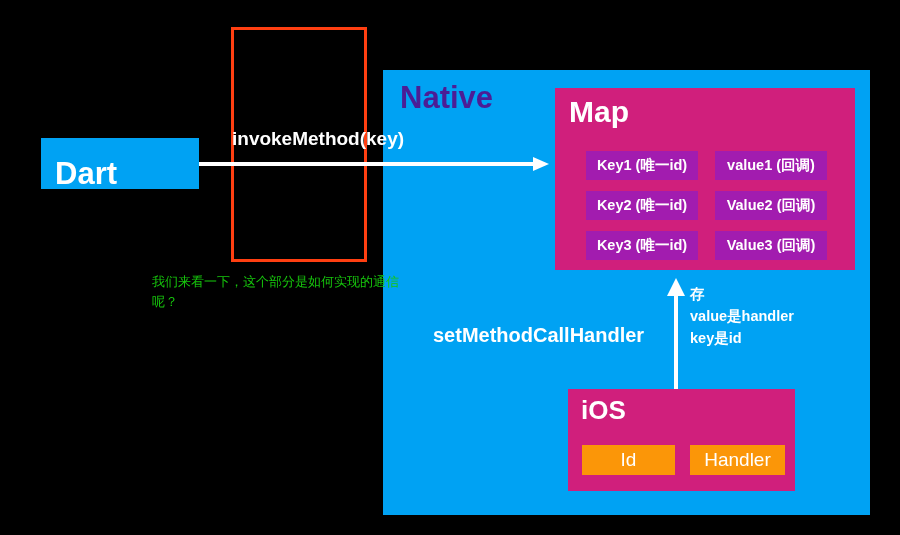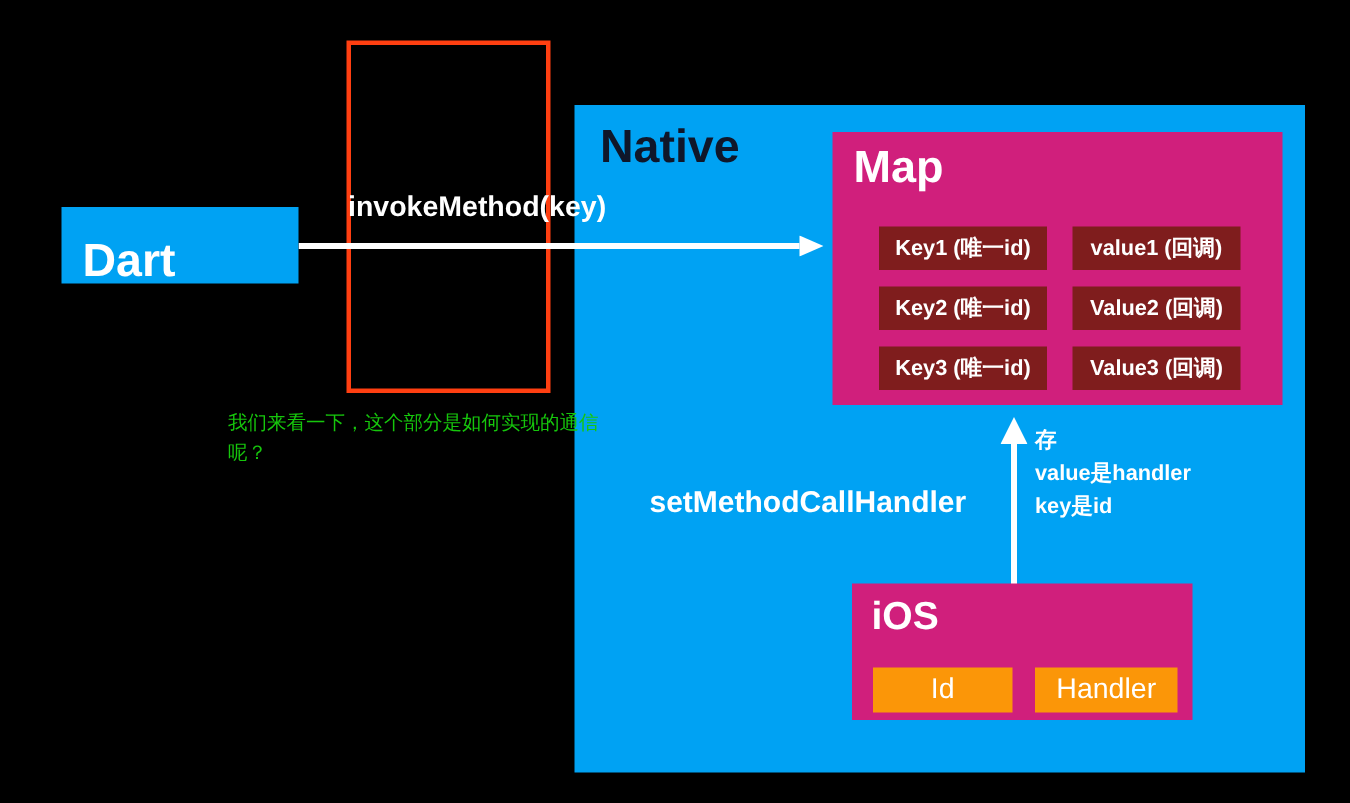--- a/index.html
+++ b/index.html
@@ -56,21 +56,21 @@
     left: 383px;
     top: 70px;
     width: 487px;
     height: 445px;
     background: #00A2F3;
   }
   #native-box .box-title {
     position: absolute;
     left: 17px;
     top: 11px;
-    color: #0f172a;
+    color: #4c1d95;
     font-size: 31px;
     font-weight: bold;
     line-height: 1.1;
   }
 
   
   #invoke-label {
     position: absolute;
     left: 232px;
     top: 128px;
@@ -110,21 +110,21 @@
     left: 31px;
     top: 63px;
     width: 250px;
   }
   .map-row {
     display: flex;
     gap: 17px;
     margin-bottom: 11px;
   }
   .map-cell {
-    background: #7f1d1d;
+    background: #a21caf;
     color: #ffffff;
     font-size: 14.5px;
     font-weight: bold;
     height: 29px;
     width: 112px;
     display: flex;
     align-items: center;
     justify-content: center;
     box-sizing: border-box;
     white-space: nowrap;
@@ -157,21 +157,21 @@
     line-height: 1.52;
     white-space: nowrap;
   }
 
   
   #ios-box {
     position: absolute;
     left: 568px;
     top: 389px;
     width: 227px;
-    height: 91px;
+    height: 102px;
     background: #D01F7C;
   }
   #ios-box .box-title {
     position: absolute;
     left: 13px;
     top: 7px;
     color: #ffffff;
     font-size: 26px;
     font-weight: bold;
     line-height: 1.1;

